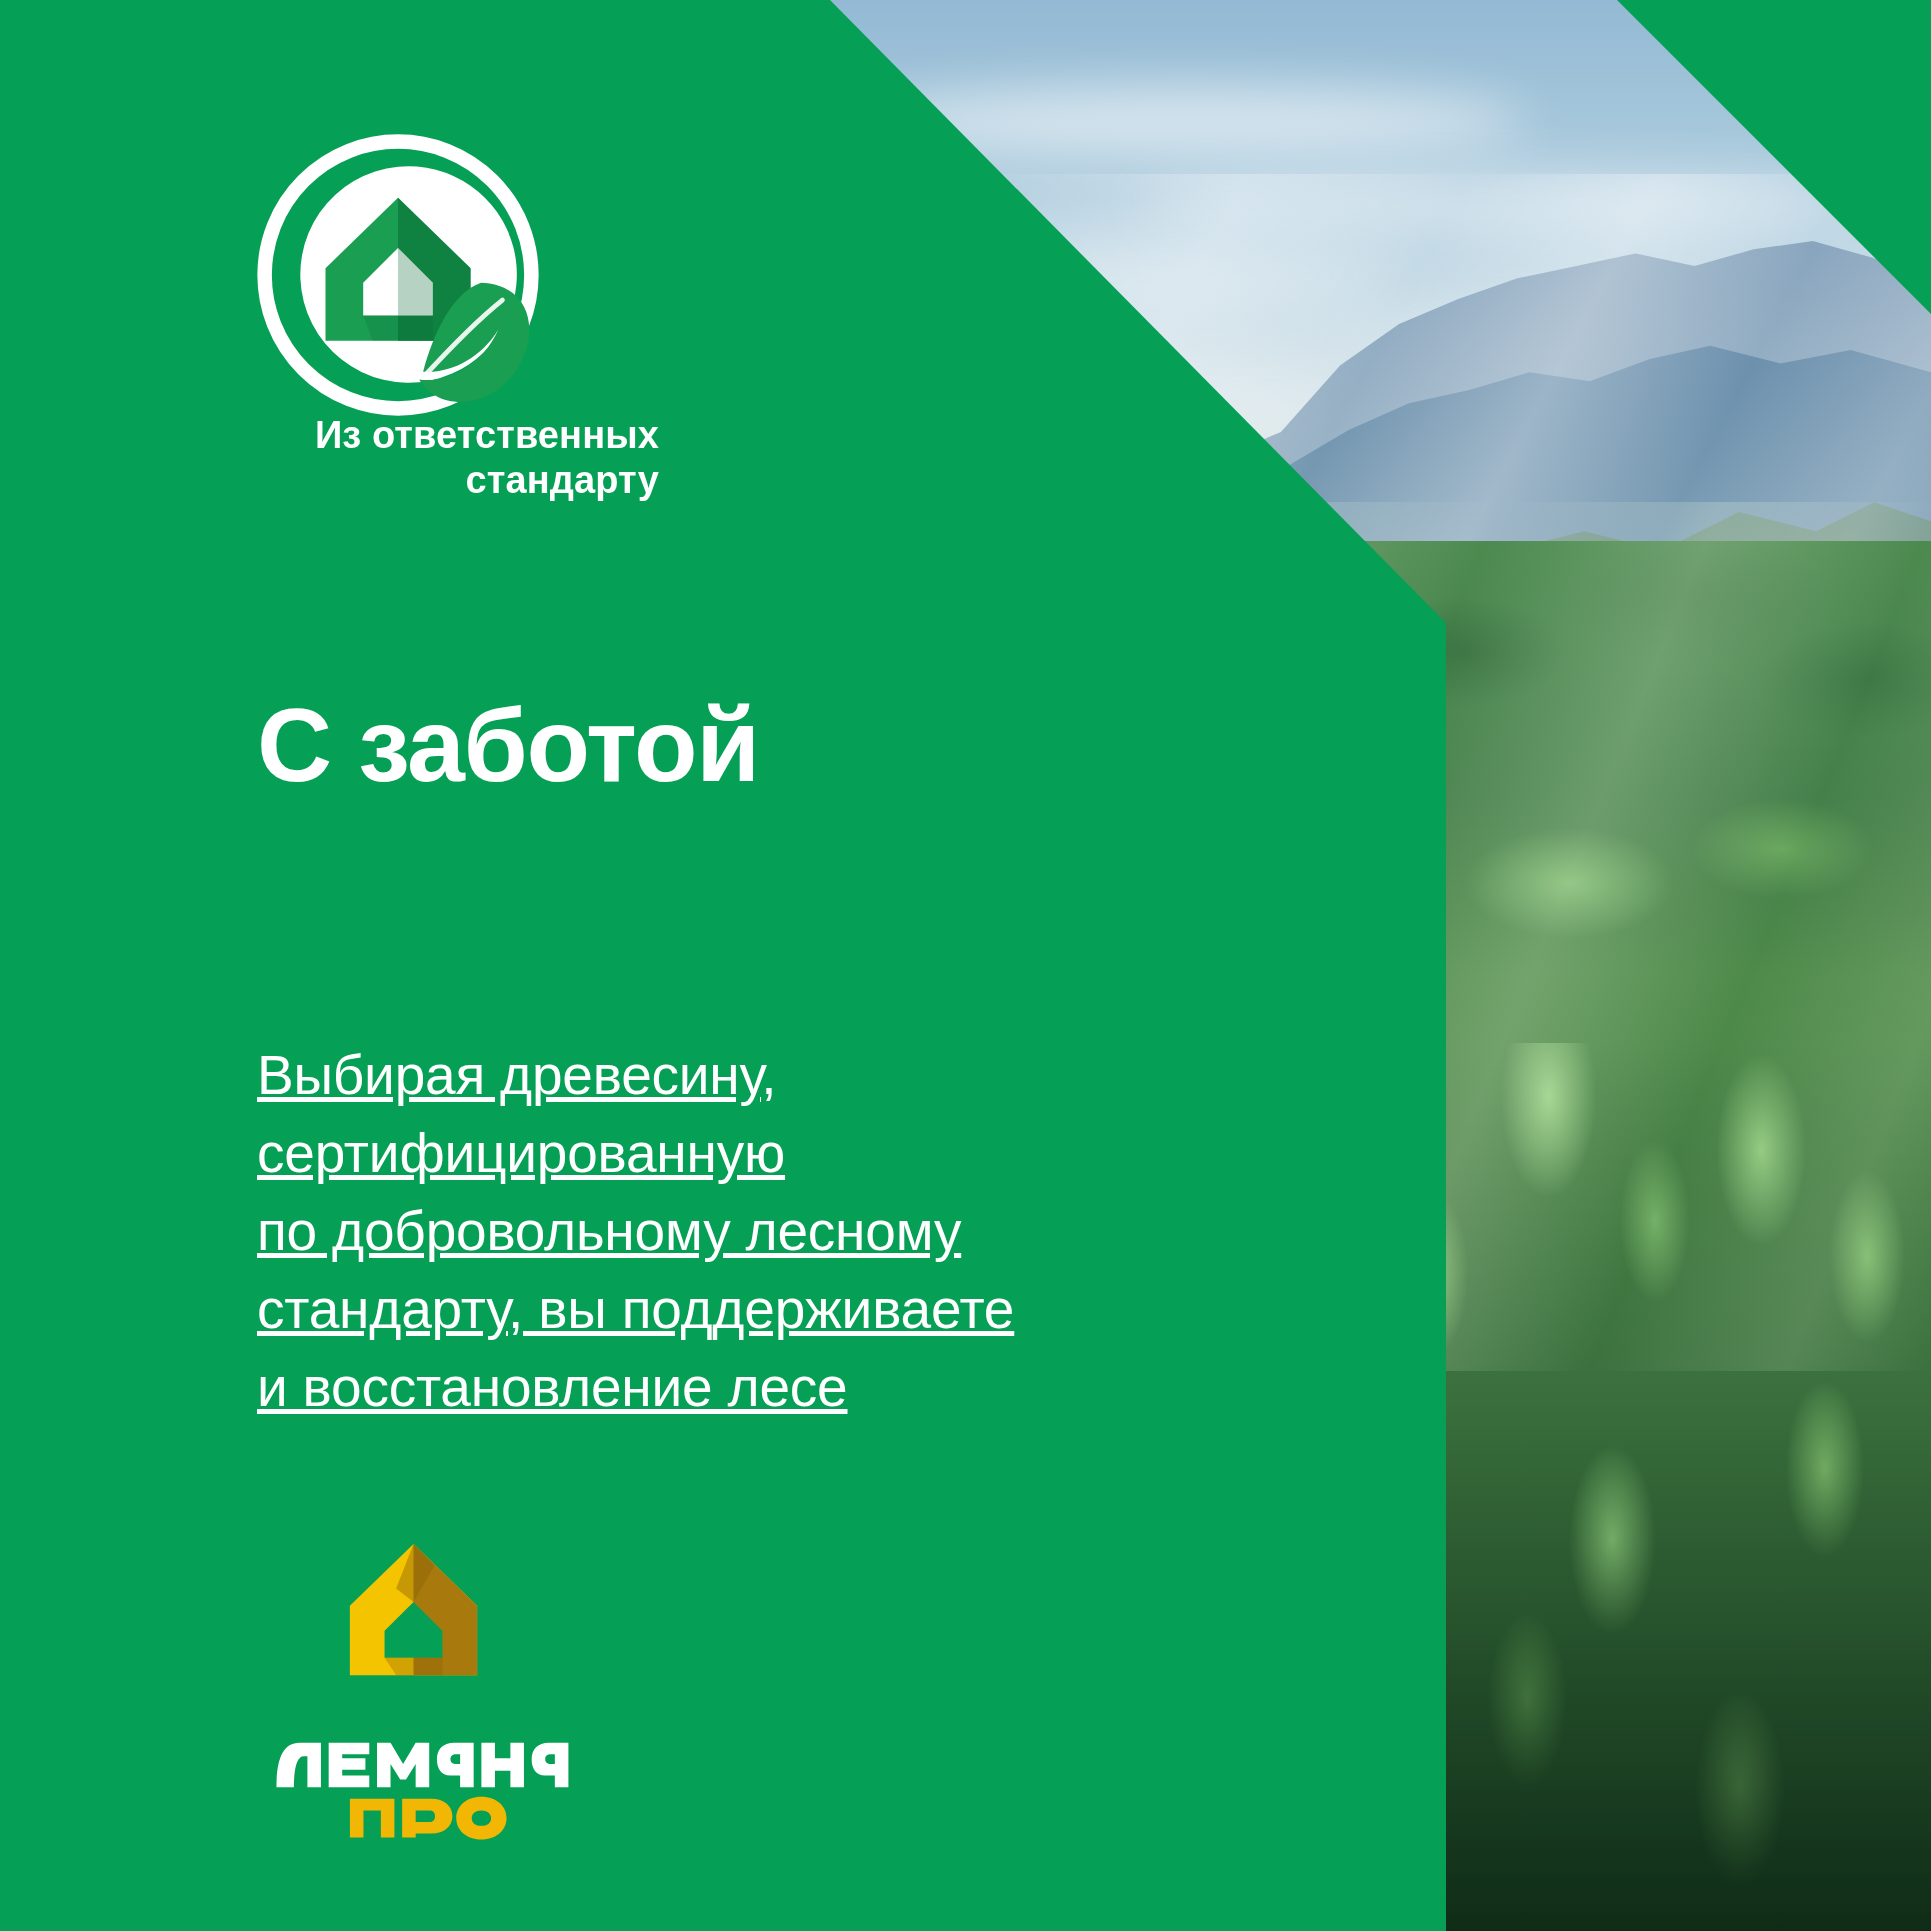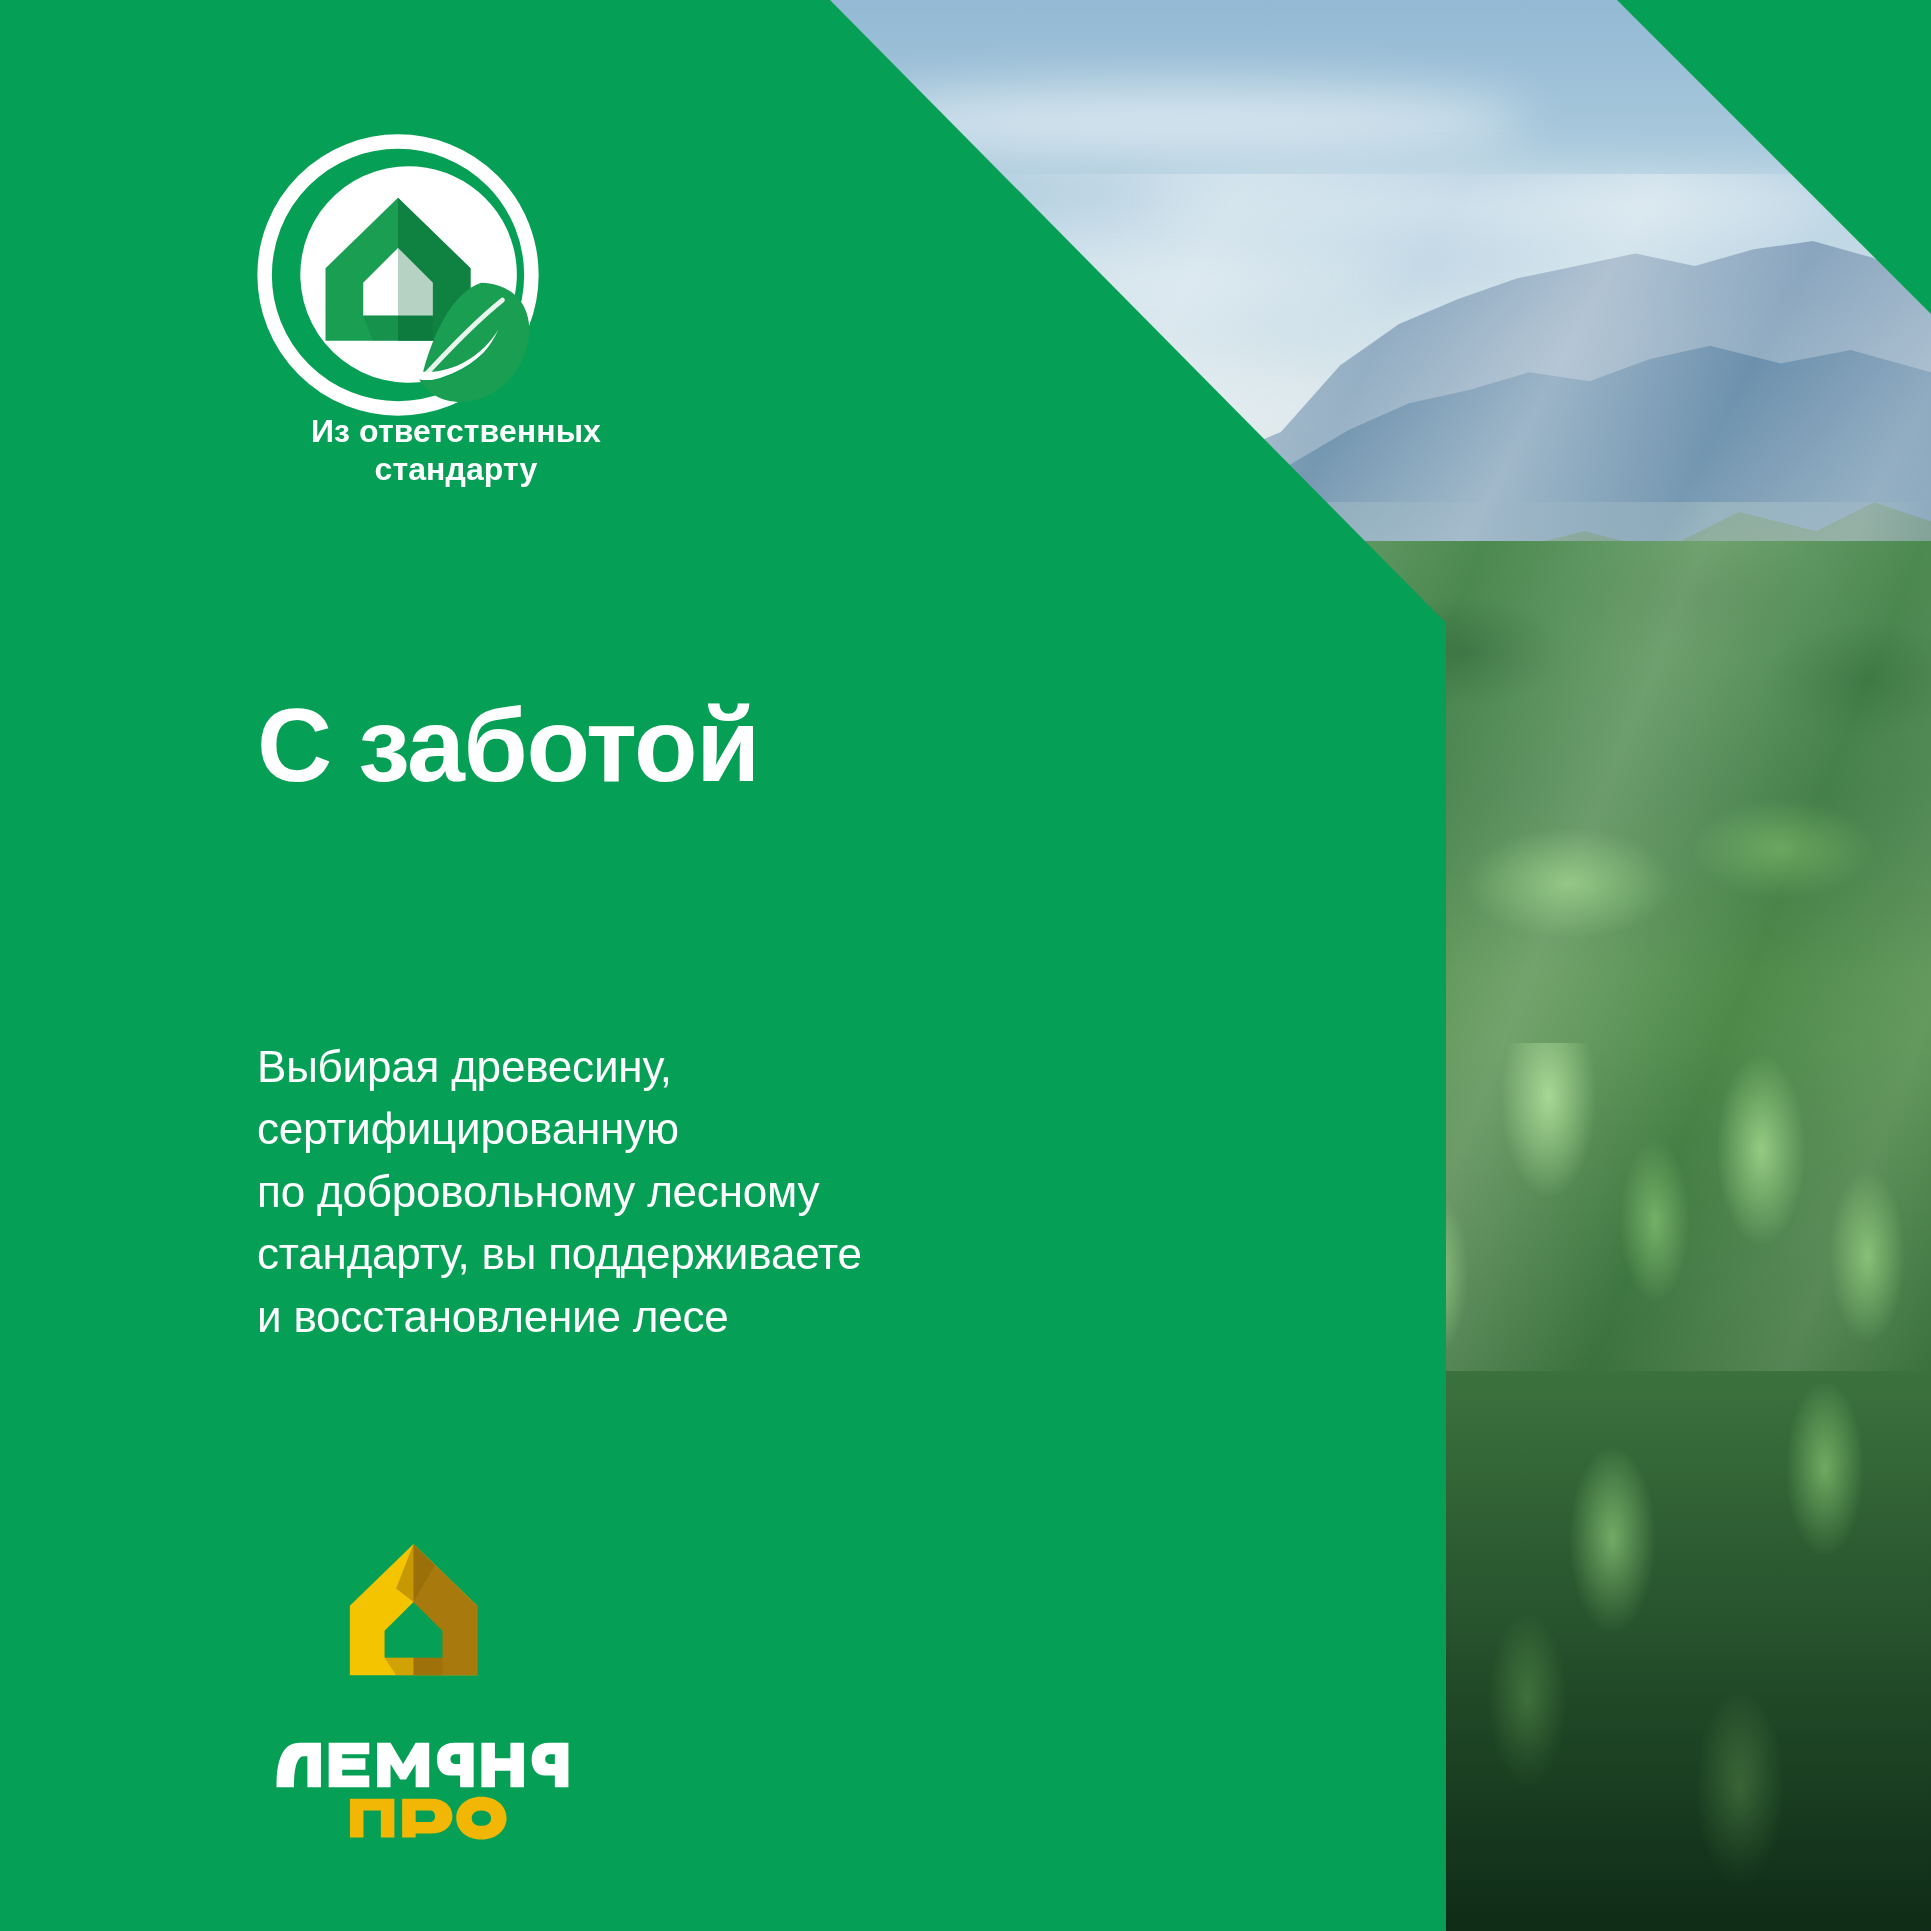--- a/index.html
+++ b/index.html
@@ -190,25 +190,25 @@
     left: 253px; top: 130px;
     width: 290px; height: 290px;
   }
   .emblem svg { display: block; width: 290px; height: 290px; }
 
   .emblem-caption {
     position: absolute;
     left: 253px; top: 413px;
     width: 406px;
     color: #ffffff;
-    font-size: 32px;
+    font-size: 38px;
     font-weight: 700;
     line-height: 1.18;
     letter-spacing: 0.1px;
-    text-align: center;
+    text-align: right;
   }
   .emblem-caption .ln { display: block; }
 
   
   .headline {
     position: absolute;
     left: 257px; top: 619px;
     width: 792px;
     color: #ffffff;
     font-size: 104px;
@@ -217,24 +217,25 @@
     letter-spacing: -1.4px;
   }
   .headline .ln { display: block; }
 
   
   .body-copy {
     position: absolute;
     left: 257px; top: 1036px;
     width: 772px;
     color: #ffffff;
-    font-size: 44px;
+    font-size: 55px;
     font-weight: 400;
     line-height: 1.42;
     letter-spacing: -0.2px;
+    text-decoration: underline;
   }
   .body-copy .ln { display: block; }
 
   
   .brand-logo {
     position: absolute;
     left: 261px; top: 1540px;
     width: 348px;
   }
   .brand-house {

